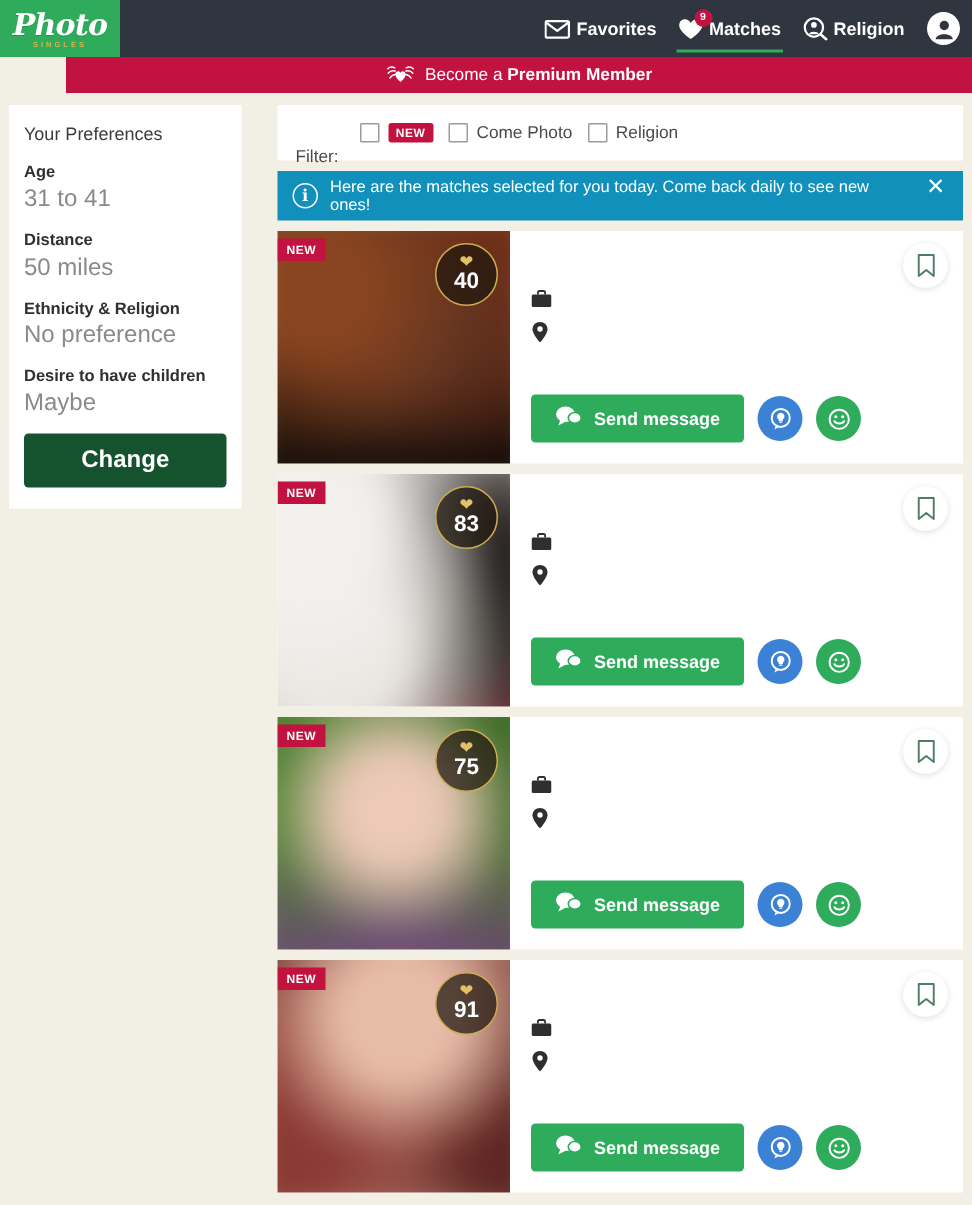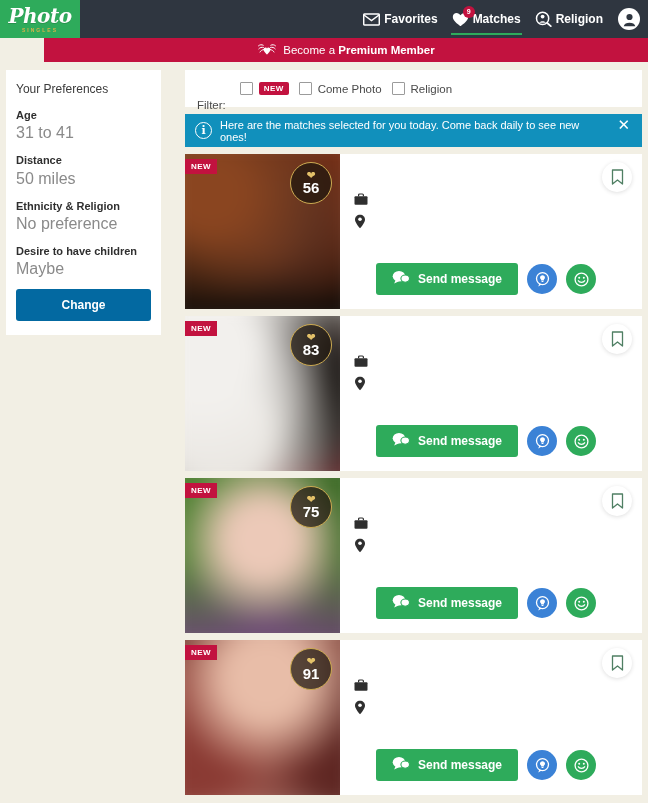--- a/index.html
+++ b/index.html
@@ -157,26 +157,26 @@
     line-height: 1.3;
   }
   .pref-value {
     font-size: 16px;
     color: #8a8a8a;
     margin-top: 2px;
   }
   .change-btn {
     display: block;
     width: 100%;
-    background: #0369a1;
+    background: #14532d;
     color: #fff;
     border: none;
     border-radius: 3px;
     padding: 9px 0;
-    font-size: 12px;
+    font-size: 16px;
     font-weight: bold;
     font-family: "Liberation Sans", sans-serif;
     cursor: pointer;
   }
 
   
   .main {
     flex: 1;
     min-width: 0;
   }
@@ -303,21 +303,21 @@
     font-size: 15px;
     font-weight: bold;
     line-height: 1.05;
   }
 
   .card-body {
     flex: 1;
     position: relative;
     padding: 12px 14px 0 14px;
     display: flex;
-    flex-direction: row;
+    flex-direction: column;
   }
   .meta-rows { margin-top: 24px; }
   .meta-row {
     display: flex;
     align-items: center;
     gap: 8px;
     height: 22px;
     color: #2f2f2f;
   }
   .bookmark {
@@ -490,21 +490,21 @@
       <div class="photo">
         <div class="blur-layer" style="background:
                radial-gradient(circle at 22% 30%, #8a4520 0 18%, transparent 60%),
                radial-gradient(circle at 58% 42%, #5a3020 0 22%, transparent 64%),
                radial-gradient(circle at 88% 22%, #7d2e12 0 16%, transparent 58%),
                radial-gradient(circle at 50% 85%, #120c08 0 40%, transparent 80%),
                linear-gradient(160deg, #3a1c0e 0%, #1d1410 55%, #0d0907 100%);"></div>
         <span class="new-badge">NEW</span>
         <div class="score">
           <span class="score-heart">❤</span>
-          <span class="score-num">56</span>
+          <span class="score-num">40</span>
         </div>
       </div>
       <div class="card-body">
         <div class="bookmark">
           <svg width="13" height="16" viewBox="0 0 13 16">
             <path d="M1.5 1 H11.5 V15 L6.5 11 L1.5 15 Z" fill="none" stroke="#4f7f63" stroke-width="1.3" stroke-linejoin="round"></path>
           </svg>
         </div>
         <div class="meta-rows">
           <div class="meta-row">

